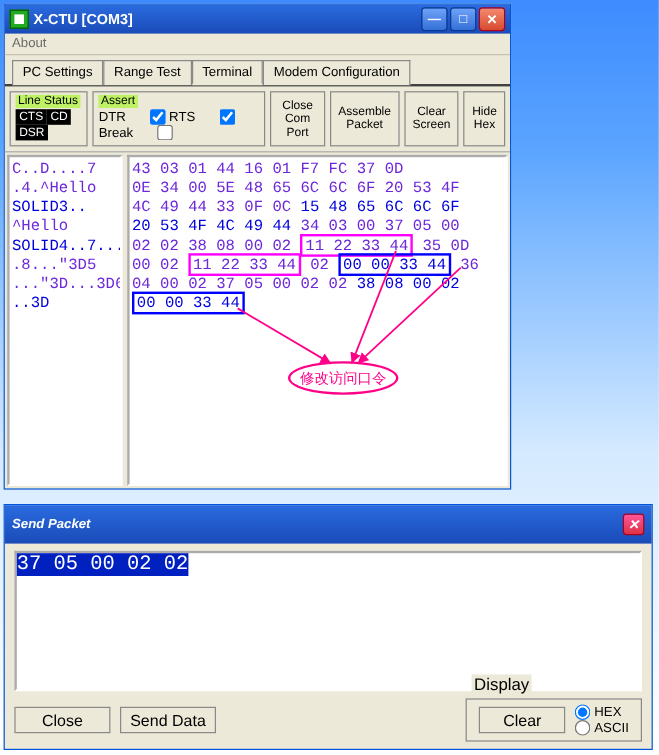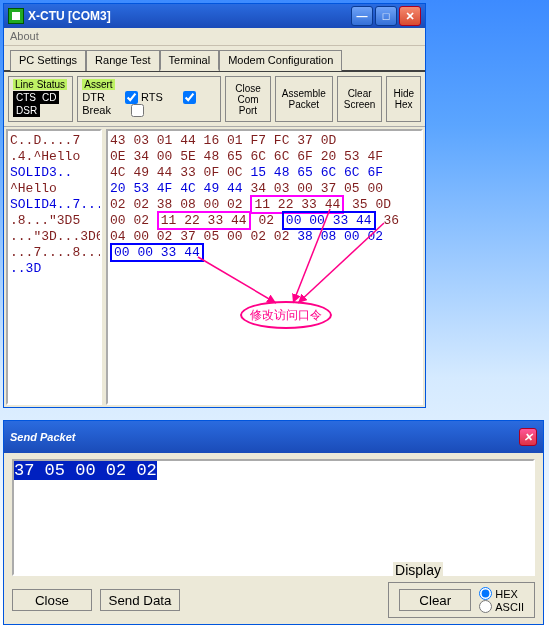--- a/index.html
+++ b/index.html
@@ -40,36 +40,36 @@
   .tabs { display:flex;padding:3px 6px 0;gap:0;border-bottom:2px solid #404040;}
   .tab {
     padding:3px 8px;border:1px solid #888;border-bottom:none;
     background:#ece9d8;margin-right:0;position:relative;top:1px;
   }
   .tab.active{background:#ece9d8;border-bottom:2px solid #ece9d8;z-index:2;}
   .toolbar {display:flex;gap:4px;padding:4px;border-bottom:1px solid #aaa;align-items:stretch;}
   .grpbox {border:1px solid #888;padding:2px 4px 4px;}
   .grpbox .lbl{font-size:10px;position:relative;top:-1px;background:#bef264;padding:0 2px;}
   .blk {display:inline-block;background:#000;color:#fff;padding:1px 3px;font-size:10px;margin:0;}
-  .chk{display:inline-flex;align-items:flex-start;gap:20px;font-size:11px;}
+  .chk{display:inline-flex;align-items:center;gap:20px;font-size:11px;}
   .tbtn{
     border:1px solid #888;background:#ece9d8;padding:2px 6px;text-align:center;
     font-size:10px;line-height:1.1;display:flex;align-items:center;justify-content:center;
   }
   .termarea{display:flex;flex:1;overflow:hidden;padding:2px;}
   .tpanel{
     border:2px inset #fff;background:#fff;overflow:hidden;position:relative;
   }
   .tpanel.left{width:96px;}
   .tpanel.right{flex:1;margin-left:4px;}
   .mono{
     font-family:'Courier New',monospace;font-size:13px;line-height:16px;
     padding:2px 2px;white-space:pre;position:relative;
   }
-  .red{color:#7f1d1d;}
+  .red{color:#6d28d9;}
   .blue{color:#00d;}
   .hexbox{border:2px solid #f0f;padding:0 2px;margin:-2px 0;}
   .hexbox.blue{border-color:#00f;}
   .annot-ellipse{
     position:absolute;border:2px solid #f08;border-radius:50%;
     width:92px;height:28px;display:flex;align-items:center;justify-content:center;
     color:#f08;font-size:12px;background:transparent;
   }
   
   .sendwin{
@@ -130,21 +130,21 @@
           <input type="checkbox" style="">
         </label>
     </div>
     <div class="tbtn">Close<br>Com Port</div>
     <div class="tbtn">Assemble<br>Packet</div>
     <div class="tbtn">Clear<br>Screen</div>
     <div class="tbtn">Hide<br>Hex</div>
   </div>
   <div class="termarea">
     <div class="tpanel left">
-      <div class="mono" id="term-left"><div class="red">C..D....7</div><div class="red">.4.^Hello</div><div class="blue">SOLID3..</div><div class="red">^Hello</div><div class="blue">SOLID4..7...</div><div class="red">.8..."3D5</div><div class="red">..."3D...3D6</div><div class="red">...7....8...</div><div class="blue">..3D</div></div>
+      <div class="mono" id="term-left"><div class="red">C..D....7</div><div class="red">.4.^Hello</div><div class="blue">SOLID3..</div><div class="red">^Hello</div><div class="blue">SOLID4..7...</div><div class="red">.8..."3D5</div><div class="red">..."3D...3D6</div><div class="blue">..3D</div></div>
     </div>
     <div class="tpanel right" style="position:relative">
       <div class="mono" id="term-hex"><div><span class="red">43 03 01 44 16 01 F7 FC 37 0D</span></div><div><span class="red">0E 34 00 5E 48 65 6C 6C 6F 20 53 4F</span></div><div><span class="red">4C 49 44 33 0F 0C </span><span class="blue">15 48 65 6C 6C 6F</span></div><div><span class="blue">20 53 4F 4C 49 44 </span><span class="red">34 03 00 37 05 00</span></div><div><span class="red">02 02 38 08 00 02 </span><span class="red hexbox">11 22 33 44</span><span class="red"> 35 0D</span></div><div><span class="red">00 02 </span><span class="red hexbox">11 22 33 44</span><span class="red"> 02 </span><span class="blue hexbox">00 00 33 44</span><span class="red"> 36</span></div><div><span class="red">04 00 02 37 05 00 02 02</span><span class="blue"> 38 08 00 02</span></div><div><span class="blue hexbox">00 00 33 44</span></div></div>
       <svg class="ovr" width="400" height="280">
         <defs>
             <marker id="ah" markerWidth="8" markerHeight="8" refX="6" refY="3" orient="auto">
               <path d="M0,0 L6,3 L0,6 Z" fill="#f08"></path>
             </marker>
           </defs>
         <line x1="222" y1="78" x2="185" y2="172" stroke="#f08" stroke-width="1.5" marker-end="url(#ah)"></line>

